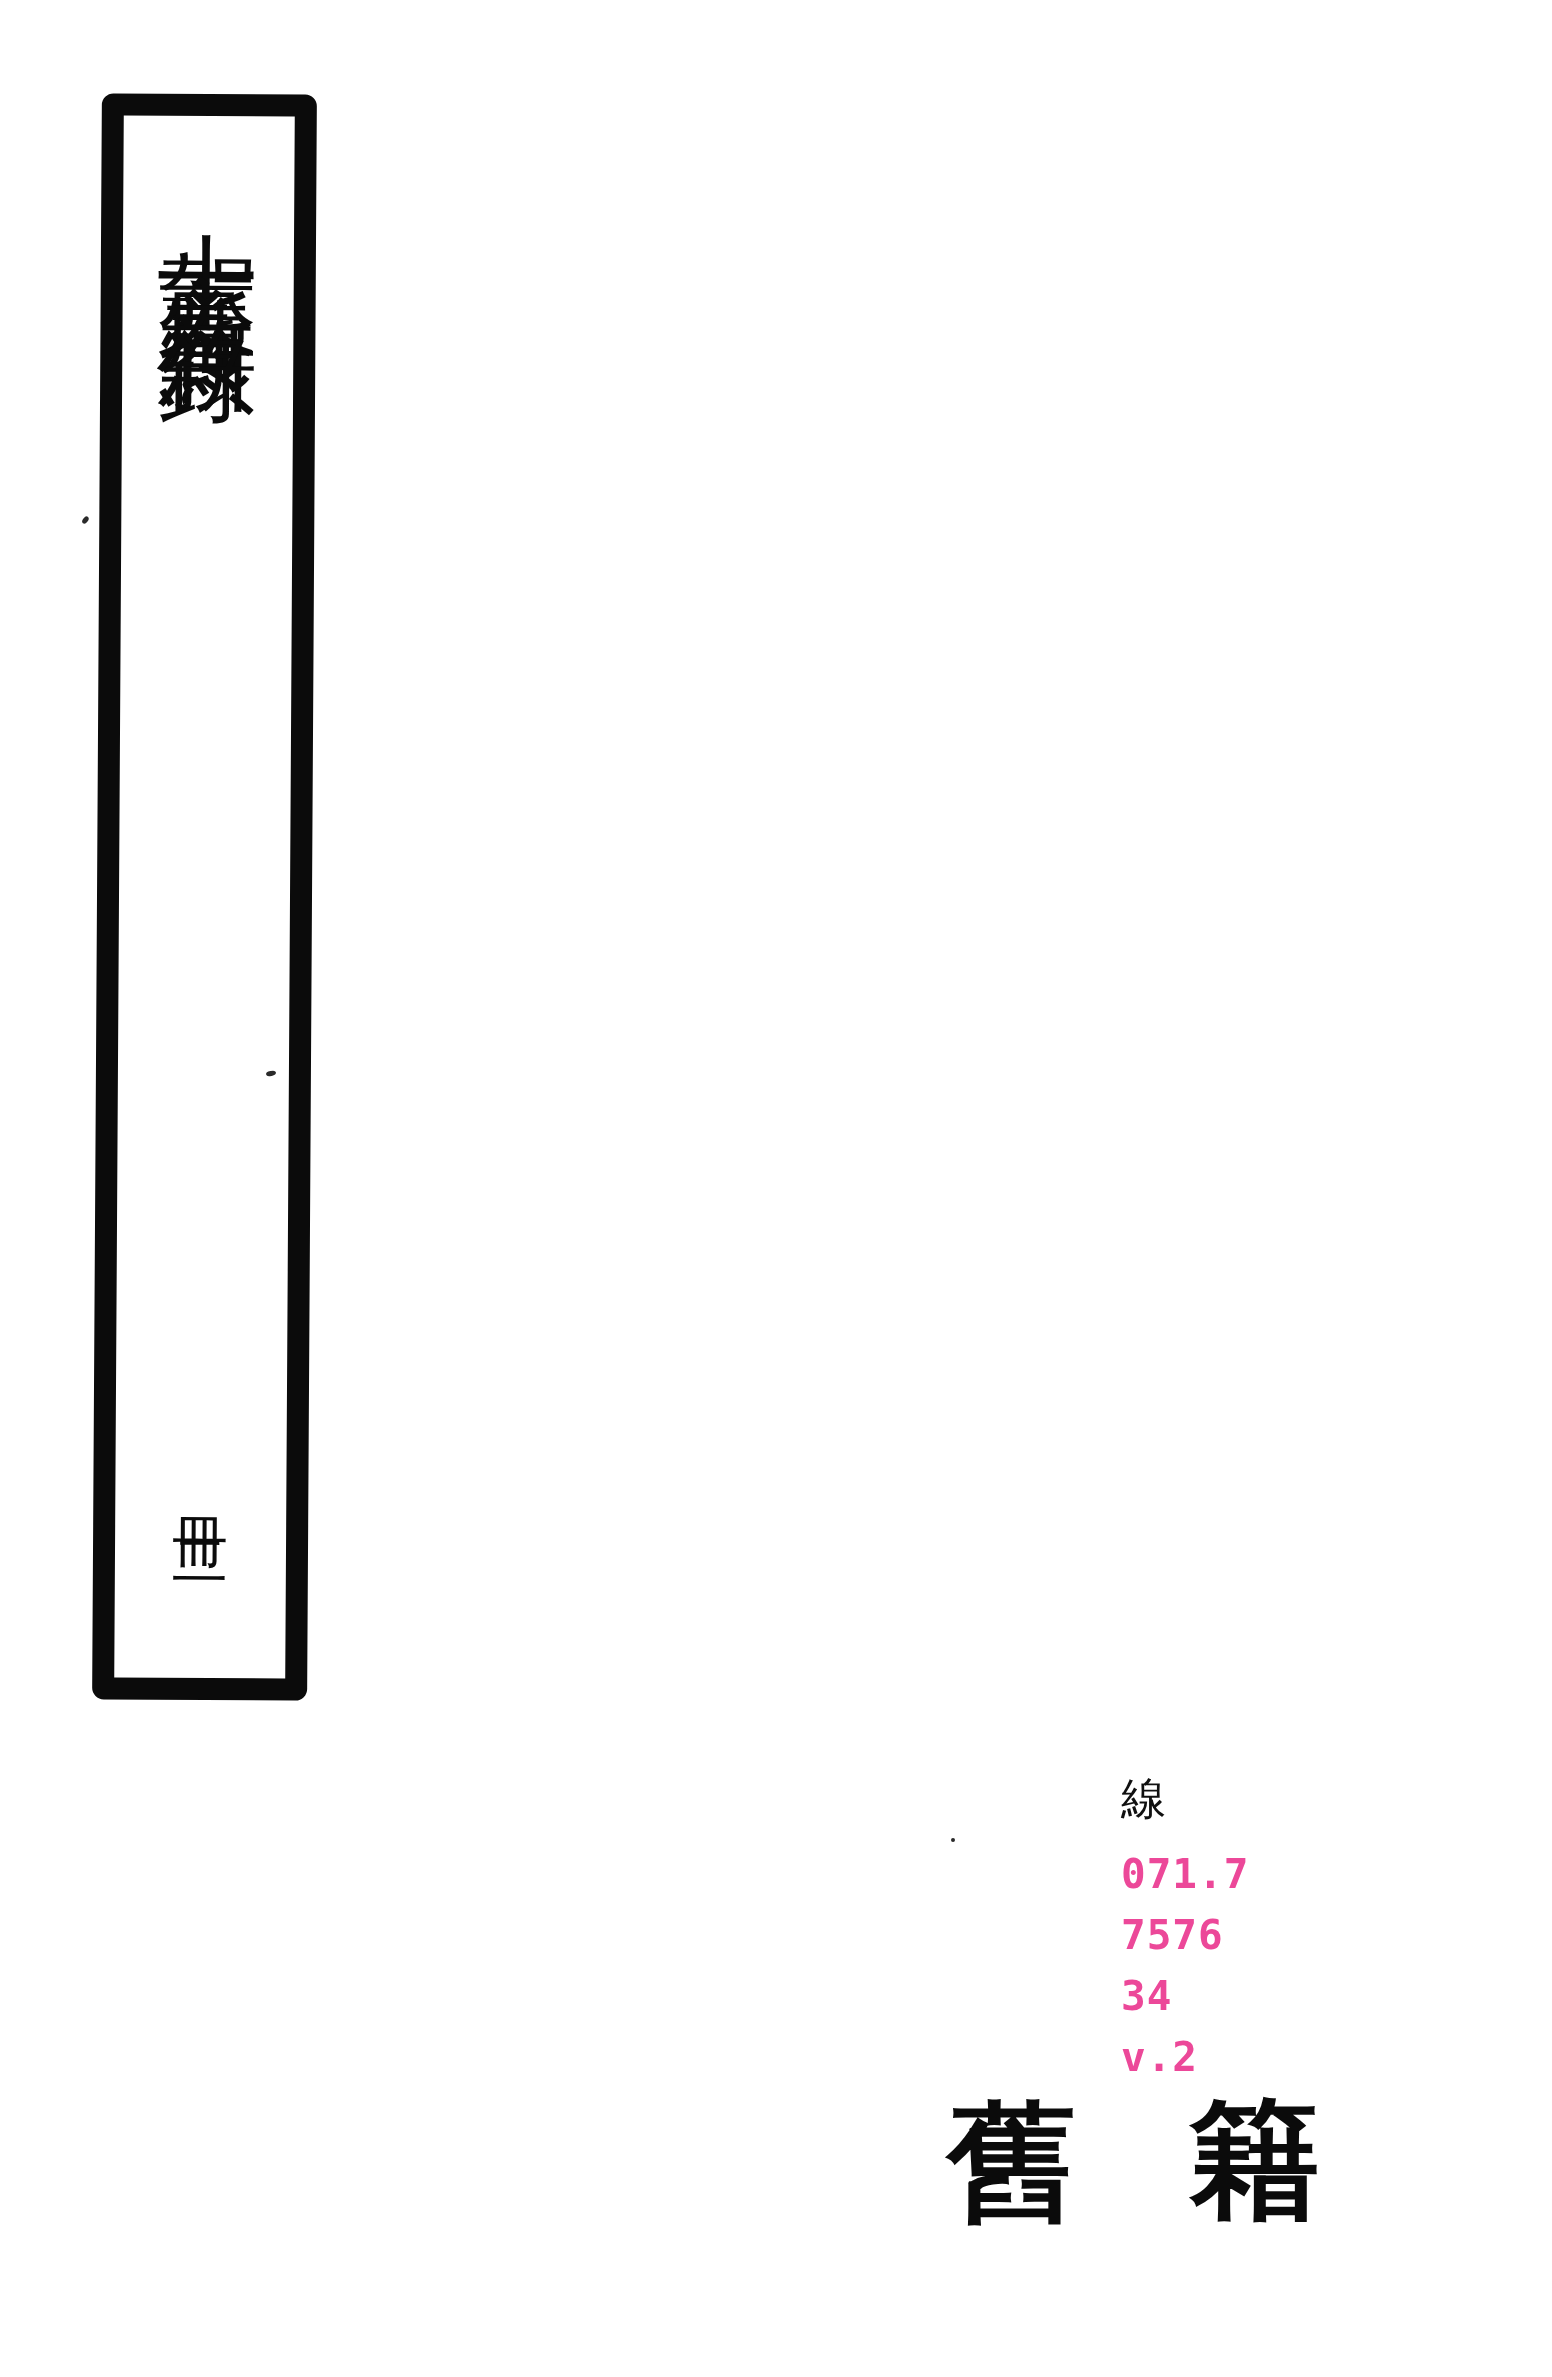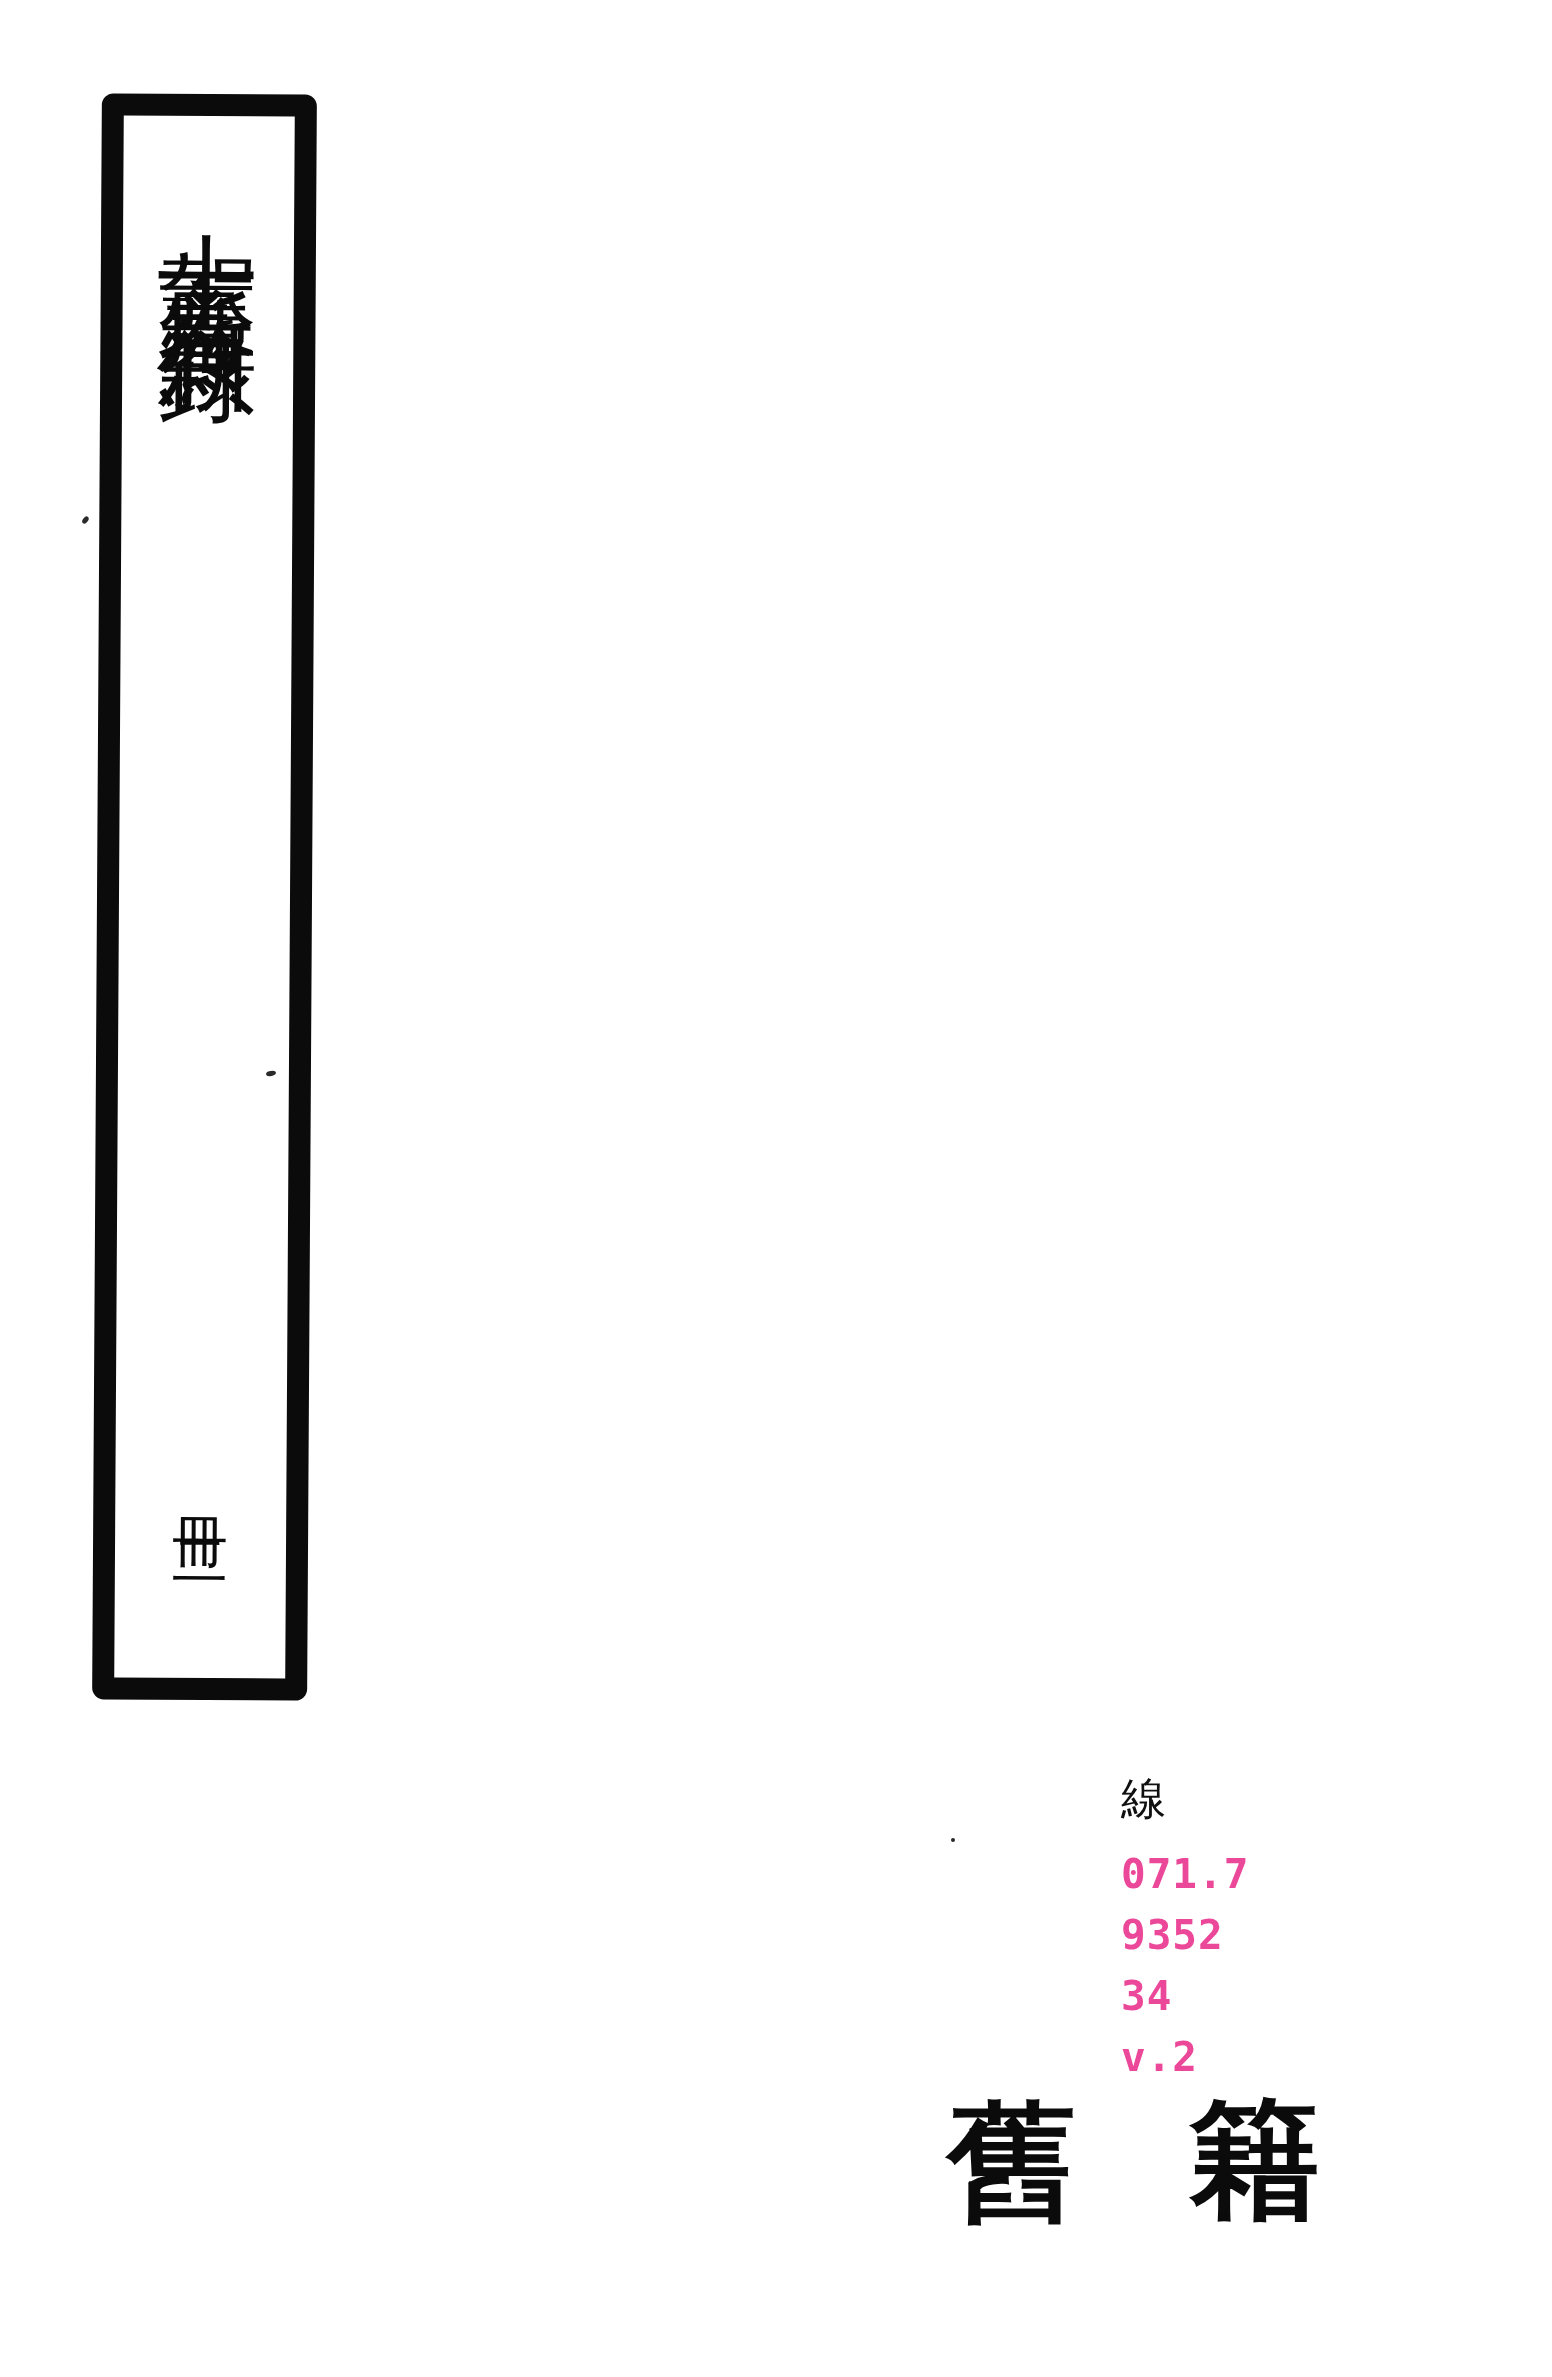--- a/index.html
+++ b/index.html
@@ -99,21 +99,21 @@
 
   <div class="spine-box">
     <div class="spine-title">十駕齋養新錄</div>
     <div class="spine-volume">冊二</div>
   </div>
 
   <div class="binding-char">線</div>
 
   <div class="call-number">
     <div class="call-line">071.7</div>
-    <div class="call-line">9352</div>
+    <div class="call-line">7576</div>
     <div class="call-line">34</div>
     <div class="call-line">v.2</div>
   </div>
 
   <div class="stamp-char stamp-jiu">舊</div>
   <div class="stamp-char stamp-ji">籍</div>
 
   <div class="speck speck-1"></div>
   <div class="speck speck-2"></div>
   <div class="speck speck-3"></div>

